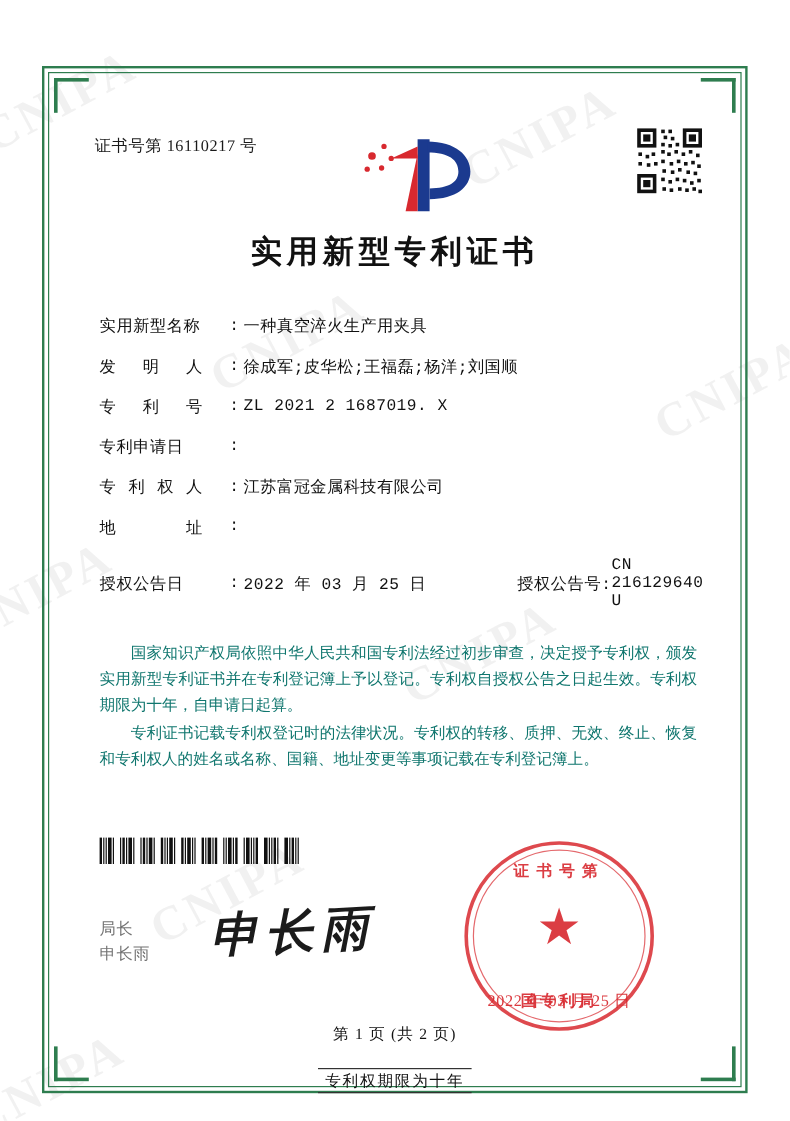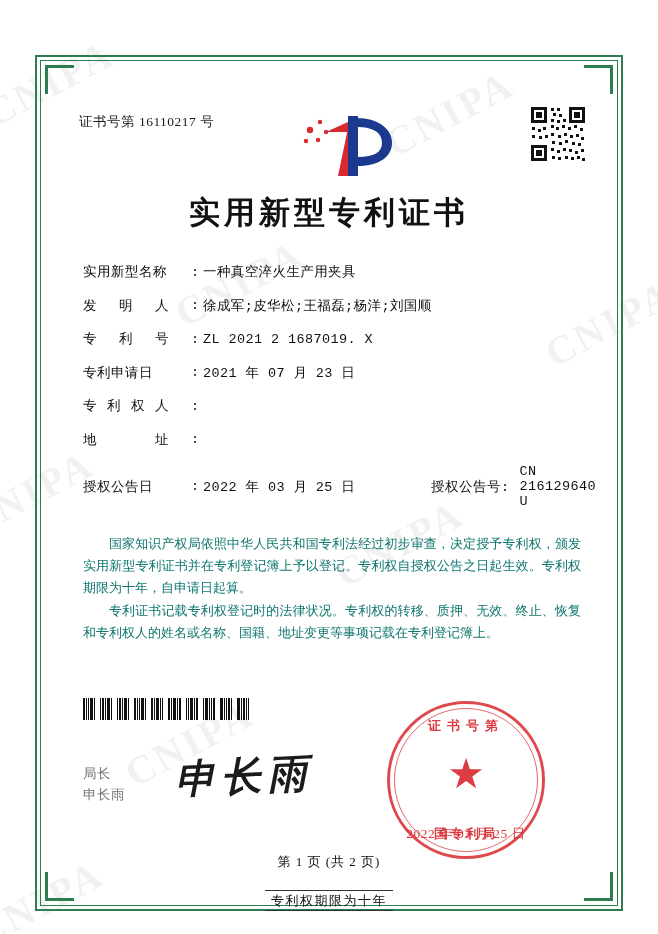--- a/index.html
+++ b/index.html
@@ -95,21 +95,21 @@
     width: 58px;
     height: 58px;
   }
 
   .title {
     position: absolute;
     left: 0;
     right: 0;
     top: 137px;
     text-align: center;
-    font-size: 31px;
+    font-size: 26px;
     font-weight: bold;
     letter-spacing: 4px;
     color: #111;
     font-family: "Liberation Serif", serif;
   }
 
   
   .fields {
     position: absolute;
     left: 48px;
@@ -148,21 +148,20 @@
   .row.split .val {
     flex: 0 0 auto;
     width: 228px;
   }
   .row .lab2 {
     flex: 0 0 auto;
     white-space: nowrap;
     letter-spacing: 0.5px;
   }
   .row .val2 {
-    margin-left: 10px;
     letter-spacing: 0.4px;
   }
 
   
   .paras {
     position: absolute;
     left: 48px;
     right: 42px;
     top: 478px;
     font-size: 13px;
@@ -416,26 +415,26 @@
 
       <div class="row">
         <span class="lab spread">专 利 号</span>
         <span class="colon" style="margin-left:22px">:</span>
         <span class="val">ZL 2021 2 1687019. X</span>
       </div>
 
       <div class="row">
         <span class="lab">专利申请日</span>
         <span class="colon">:</span>
-        <span class="val">2021 年 07 月 23 日</span>
       </div>
 
       <div class="row">
         <span class="lab spread">专 利 权 人</span>
         <span class="colon" style="margin-left:22px">:</span>
+        <span class="val">江苏富冠金属科技有限公司</span>
       </div>
 
       <div class="row">
         <span class="lab spread">地 址</span>
         <span class="colon" style="margin-left:22px">:</span>
       </div>
 
       <div class="row split">
         <span class="lab">授权公告日</span>
         <span class="colon">:</span>

